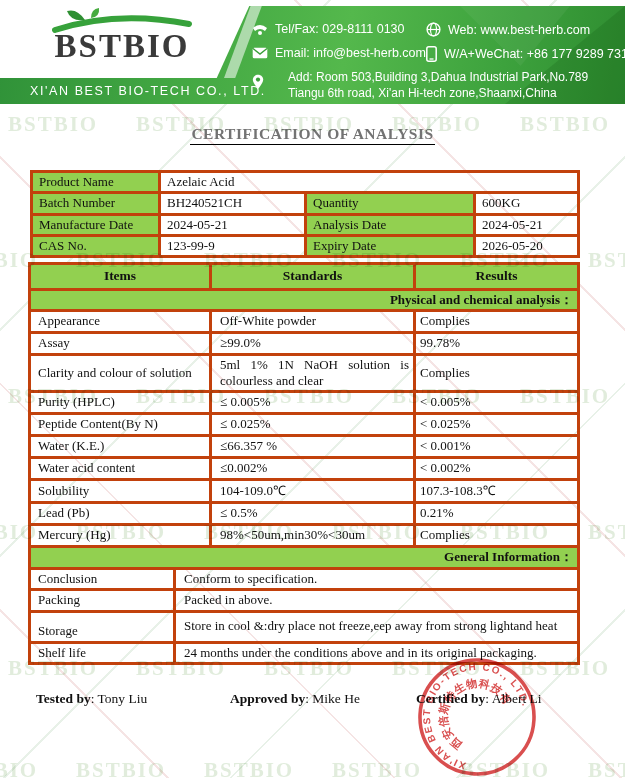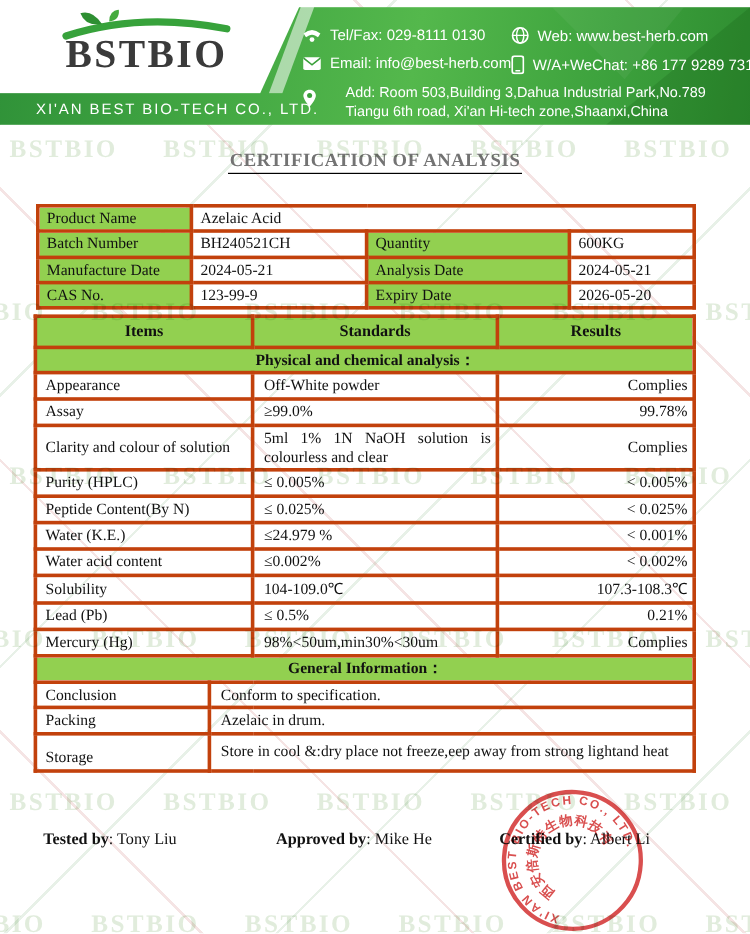--- a/index.html
+++ b/index.html
@@ -61,24 +61,24 @@
     border-bottom:1.5px solid #000; padding:0 1px 1px 1px;
   }
   
   table { border-collapse:collapse; table-layout:fixed; background:transparent; }
   td, th { border:3px solid #c2410c; font-size:13px; line-height:1.25; padding:1px 4px; vertical-align:middle; overflow:hidden; }
   .green { background:#92d050; }
   .product-table { position:absolute; left:30px; top:170px; width:547px; z-index:2; border:2px solid #1a1a1a; }
   .product-table td { height:18px; padding-left:6px; }
   .analysis-table { position:absolute; left:28px; top:262px; width:549px; z-index:2; border:2px solid #1a1a1a; }
   .analysis-table th { font-weight:bold; text-align:center; height:26px; font-size:13.5px; }
-  .analysis-table .section td { font-weight:bold; text-align:center; height:18px; padding-left:5px; }
+  .analysis-table .section td { font-weight:bold; text-align:right; height:18px; padding-left:5px; }
   .col-item { padding-left:7px; }
   .col-std  { padding-left:8px; }
-  .col-res  { text-align:right; }
+  .col-res  { text-align:left; }
   .justify  { text-align:justify; }
   .vbottom  { vertical-align:bottom; }
   
   .signatures { position:absolute; left:0; top:691px; width:625px; z-index:2; font-size:13.5px; }
   .sig { position:absolute; white-space:nowrap; }
   .sig b { font-weight:bold; }
   
   .stamp { position:absolute; left:407px; top:647px; width:140px; height:140px; z-index:5;
     pointer-events:none; mix-blend-mode:multiply; opacity:.92; transform:rotate(-42deg); }
 </style>
@@ -263,21 +263,21 @@
     <td class="col-std">≤ 0.005%</td>
     <td class="col-res">&lt; 0.005%</td>
   </tr>
   <tr style="height:22px;margin-top:40px;">
     <td colspan="2" class="col-item">Peptide Content(By N)</td>
     <td class="col-std">≤ 0.025%</td>
     <td class="col-res">&lt; 0.025%</td>
   </tr>
   <tr style="height:22px;">
     <td colspan="2" class="col-item">Water (K.E.)</td>
-    <td class="col-std">≤24.979 %</td>
+    <td class="col-std">≤66.357 %</td>
     <td class="col-res">&lt; 0.001%</td>
   </tr>
   <tr style="height:22px;">
     <td colspan="2" class="col-item">Water acid content</td>
     <td class="col-std">≤0.002%</td>
     <td class="col-res">&lt; 0.002%</td>
   </tr>
   <tr style="height:23px;">
     <td colspan="2" class="col-item">Solubility</td>
     <td class="col-std">104-109.0℃</td>
@@ -295,25 +295,29 @@
   </tr>
   <tr class="section" style="height:22px;">
     <td colspan="4" class="green">General Information：</td>
   </tr>
   <tr style="height:21px;">
     <td class="col-item">Conclusion</td>
     <td colspan="3" class="col-std">Conform to specification.</td>
   </tr>
   <tr style="height:20px;">
     <td class="col-item">Packing</td>
-    <td colspan="3" class="col-std">Azelaic in drum.</td>
+    <td colspan="3" class="col-std">Packed in above.</td>
   </tr>
   <tr style="height:31px;">
     <td class="col-item vbottom">Storage</td>
     <td colspan="3" class="col-std justify">Store in cool &amp;:dry place not freeze,eep away from strong lightand heat</td>
+  </tr>
+  <tr style="height:20px;">
+    <td class="col-item">Shelf life</td>
+    <td colspan="3" class="col-std">24 months under the conditions above and in its original packaging.</td>
   </tr>
 </tbody>
   </table>
 
 <div class="signatures">
   <span class="sig" style="left:36px;"><b>Tested by</b><span>: Tony Liu</span></span>
   <span class="sig" style="left:230px;"><b>Approved by</b><span>: Mike He</span></span>
   <span class="sig" style="left:416px;"><b>Certified by</b><span>: Albert Li</span></span>
 </div>
 

